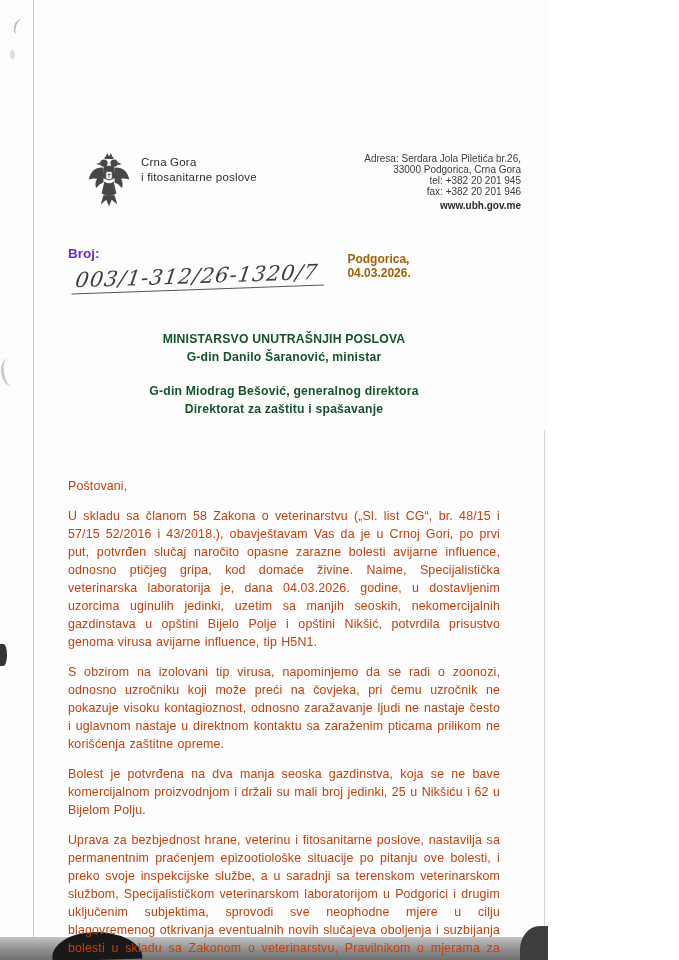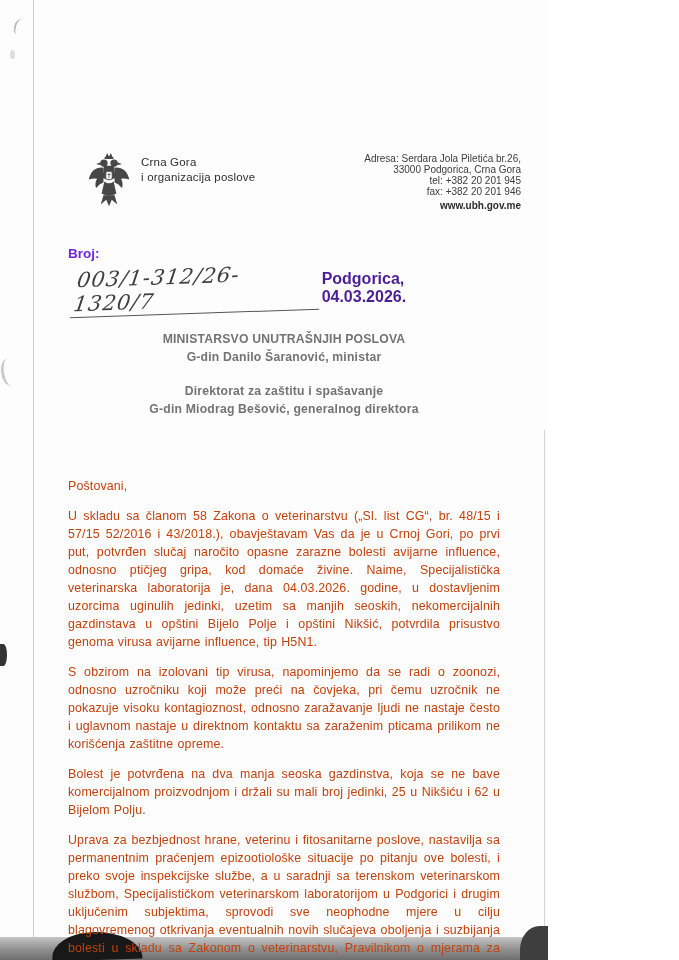--- a/index.html
+++ b/index.html
@@ -27,25 +27,25 @@
   .org-block{position:absolute;left:141px;top:155px;font-size:11.5px;line-height:15px;color:#2d2d2d;letter-spacing:.2px;}
   .addr-block{position:absolute;right:27px;top:153px;font-size:10px;line-height:11px;color:#3c3c3c;text-align:right;}
   .addr-website{font-weight:bold;margin-top:3px;color:#2b2b2b;}
 
   
   .ref-row{position:absolute;left:68px;right:78px;top:246px;display:flex;justify-content:space-between;align-items:flex-start;}
   .broj-label{font-weight:bold;font-size:13.5px;color:#6d28d9;vertical-align:top;}
   .handwriting{display:inline-block;font-family:"DejaVu Serif",serif;font-style:italic;font-size:21px;
            letter-spacing:1px;color:#3f3f3f;transform:skewX(-10deg) rotate(-2deg);margin-left:6px;
            border-bottom:1.5px solid #565656;padding:0 8px 1px 2px;}
-  .place-date{font-weight:bold;font-size:16px;color:#4c1d95;margin-top:24px;}
+  .place-date{font-weight:bold;font-size:12px;color:#a16207;margin-top:6px;}
 
   
   .addressee{position:absolute;left:20px;right:0;top:331px;text-align:center;font-weight:bold;
-           font-size:12.2px;line-height:17.5px;color:#737373;letter-spacing:.2px;}
+           font-size:12.2px;line-height:17.5px;color:#14532d;letter-spacing:.2px;}
   .addressee .gap{height:17px;}
 
   
   .letter-body{position:absolute;left:68px;right:48px;top:477px;font-size:12.4px;line-height:18px;
            color:#c2410c;text-align:justify;letter-spacing:.15px;word-spacing:.6px;}
   .letter-body p{margin:0 0 12px 0;}
   .salutation{text-align:left;}
 </style>
 </head>
 <body>
@@ -77,21 +77,21 @@
         <path d="M40 66 Q50 74 60 66 L66 92 Q50 102 34 92 Z"></path>
         <path d="M38 96 L32 116 L44 106 L50 120 L56 106 L68 116 L62 96 Z"></path>
         <rect x="43" y="44" width="14" height="18" rx="4" fill="#fefefe" stroke="#474747" stroke-width="2"></rect>
         <path d="M46 51 h8 M50 47 v12" fill="none" stroke="#474747" stroke-width="1.5"></path>
       </g>
     </svg>
   </div>
 
   <div class="org-block">
     <div>Crna Gora</div>
-    <div>i organizacija poslove</div>
+    <div>i fitosanitarne poslove</div>
   </div>
 
   <div class="addr-block">
     <div>Adresa: Serdara Jola Piletića br.26,</div>
     <div>33000 Podgorica, Crna Gora</div>
     <div>tel: +382 20 201 945</div>
     <div>fax: +382 20 201 946</div>
     <div class="addr-website">www.ubh.gov.me</div>
   </div>
 
@@ -100,22 +100,22 @@
       <span class="broj-label">Broj:</span>
       <span class="handwriting">003/1-312/26-1320/7</span>
     </div>
     <div class="place-date">Podgorica, 04.03.2026.</div>
   </div>
 
   <div class="addressee">
     <div>MINISTARSVO UNUTRAŠNJIH POSLOVA</div>
     <div>G-din Danilo Šaranović, ministar</div>
     <div class="gap"></div>
+    <div>G-din Miodrag Bešović, generalnog direktora</div>
     <div>Direktorat za zaštitu i spašavanje</div>
-    <div>G-din Miodrag Bešović, generalnog direktora</div>
   </div>
 
   <div class="letter-body">
     <p class="salutation">Poštovani,</p>
     <p>U skladu sa članom 58 Zakona o veterinarstvu („Sl. list CG“, br. 48/15 i 57/15 52/2016 i 43/2018.), obavještavam Vas da je u Crnoj Gori, po prvi put, potvrđen slučaj naročito opasne zarazne bolesti avijarne influence, odnosno ptičjeg gripa, kod domaće živine. Naime, Specijalistička veterinarska laboratorija je, dana 04.03.2026. godine, u dostavljenim uzorcima uginulih jedinki, uzetim sa manjih seoskih, nekomercijalnih gazdinstava u opštini Bijelo Polje i opštini Nikšić, potvrdila prisustvo genoma virusa avijarne influence, tip H5N1.</p>
     <p>S obzirom na izolovani tip virusa, napominjemo da se radi o zoonozi, odnosno uzročniku koji može preći na čovjeka, pri čemu uzročnik ne pokazuje visoku kontagioznost, odnosno zaražavanje ljudi ne nastaje često i uglavnom nastaje u direktnom kontaktu sa zaraženim pticama prilikom ne korišćenja zaštitne opreme.</p>
     <p>Bolest je potvrđena na dva manja seoska gazdinstva, koja se ne bave komercijalnom proizvodnjom i držali su mali broj jedinki, 25 u Nikšiću i 62 u Bijelom Polju.</p>
     <p>Uprava za bezbjednost hrane, veterinu i fitosanitarne poslove, nastavilja sa permanentnim praćenjem epizootiološke situacije po pitanju ove bolesti, i preko svoje inspekcijske službe, a u saradnji sa terenskom veterinarskom službom, Specijalističkom veterinarskom laboratorijom u Podgorici i drugim uključenim subjektima, sprovodi sve neophodne mjere u cilju blagovremenog otkrivanja eventualnih novih slučajeva oboljenja i suzbijanja bolesti u skladu sa Zakonom o veterinarstvu, Pravilnikom o mjerama za sprječavanje pojave, otkrivanje, suzbijanje i iskorjenjivanje avijarne influence i preporukama i standardima relevantnih međunarodnih organizacija.</p>
   </div>
 

